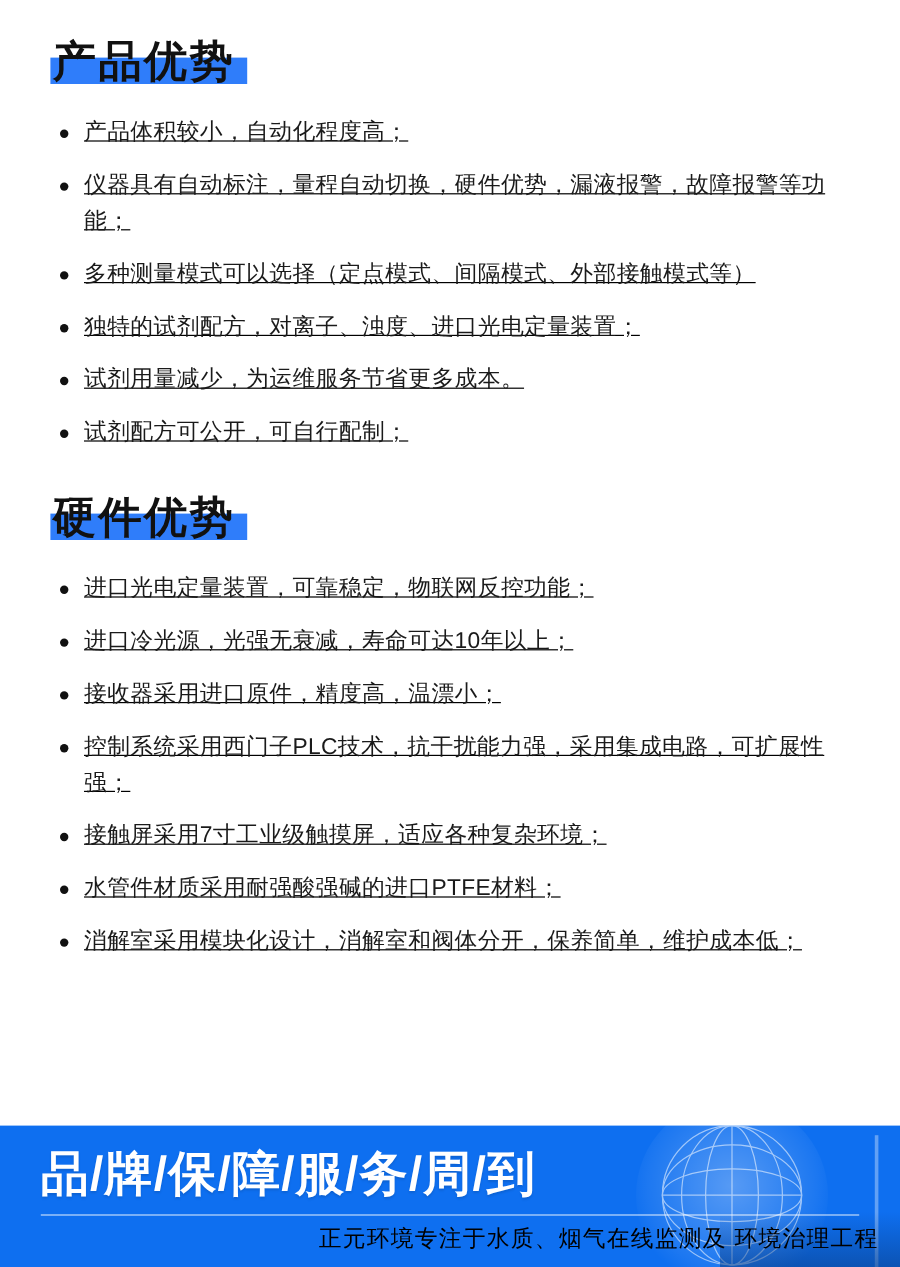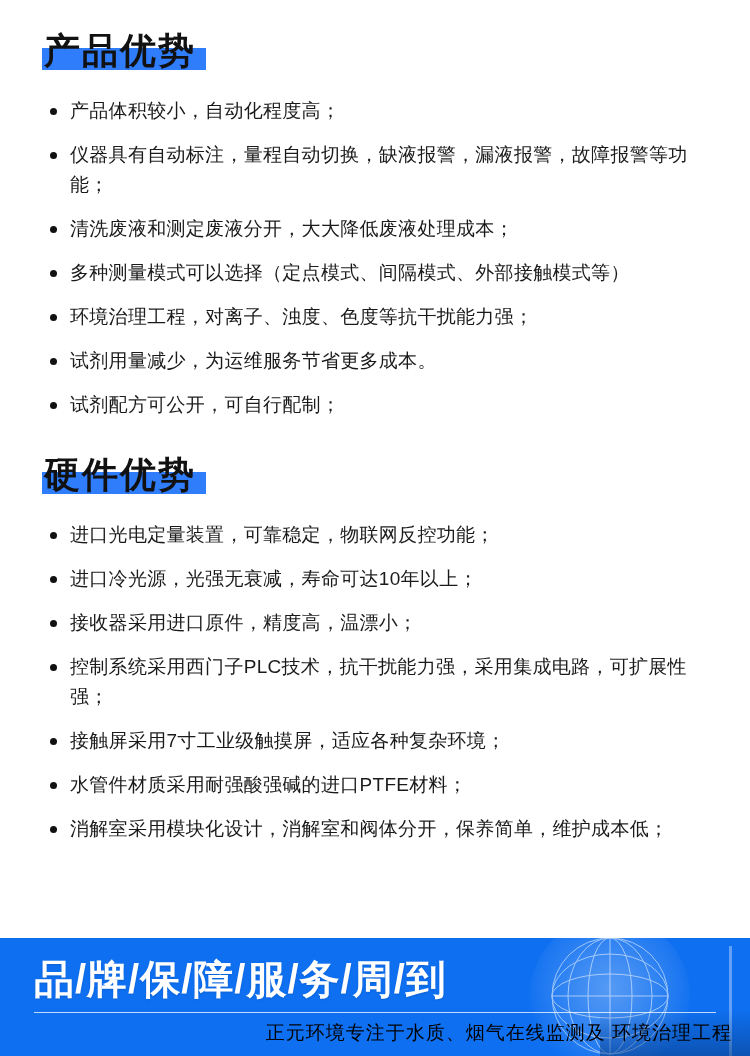--- a/index.html
+++ b/index.html
@@ -48,20 +48,21 @@
     color: #111111;
     line-height: 46px;
     white-space: nowrap;
   }
 
   
   ul.bullets {
     list-style: none;
     margin: 0 0 6px 0;
     padding: 0 0 0 18px;
+    text-decoration: underline;
   }
   ul.bullets li {
     position: relative;
     padding-left: 22px;
     margin-bottom: 14px;
     font-size: 19px;
     line-height: 30px;
     color: #1a1a1a;
     letter-spacing: 0.3px;
   }
@@ -160,24 +161,23 @@
   <div class="content">
 
     
     <div class="section-heading">
       <span class="band"></span>
       <span class="txt">产品优势</span>
     </div>
 
     <ul class="bullets">
       <li>产品体积较小，自动化程度高；</li>
-      <li>仪器具有自动标注，量程自动切换，缺液报警，漏液报警，故障报警等功能；</li>
-      <li>清洗废液和测定废液分开，大大降低废液处理成本；</li>
+      <li>仪器具有自动标注，量程自动切换，硬件优势，漏液报警，故障报警等功能；</li>
       <li>多种测量模式可以选择（定点模式、间隔模式、外部接触模式等）</li>
-      <li>环境治理工程，对离子、浊度、色度等抗干扰能力强；</li>
+      <li>独特的试剂配方，对离子、浊度、进口光电定量装置；</li>
       <li>试剂用量减少，为运维服务节省更多成本。</li>
       <li>试剂配方可公开，可自行配制；</li>
     </ul>
 
     <div class="gap-1"></div>
 
     
     <div class="section-heading">
       <span class="band"></span>
       <span class="txt">硬件优势</span>

